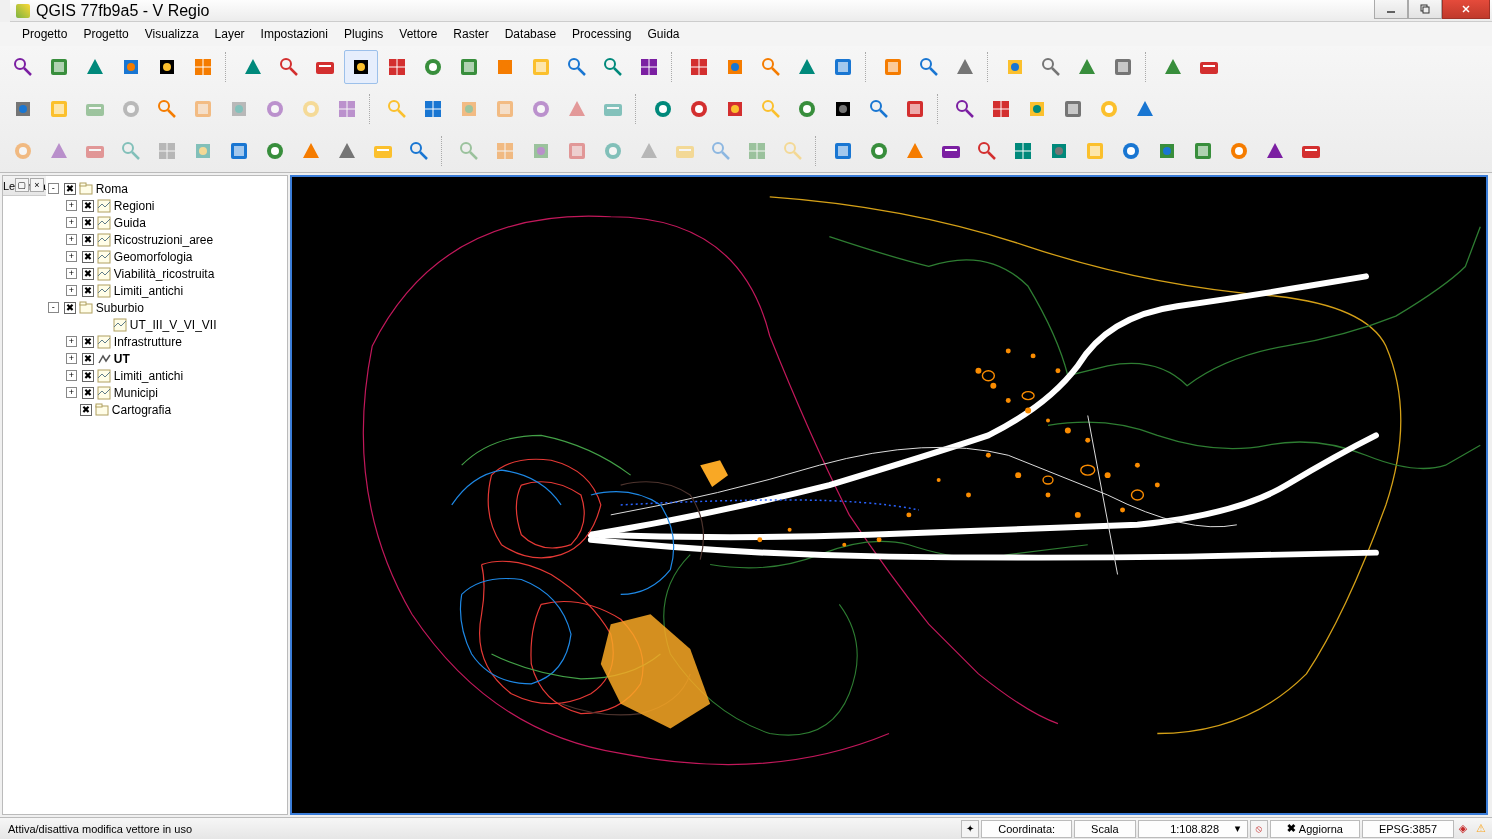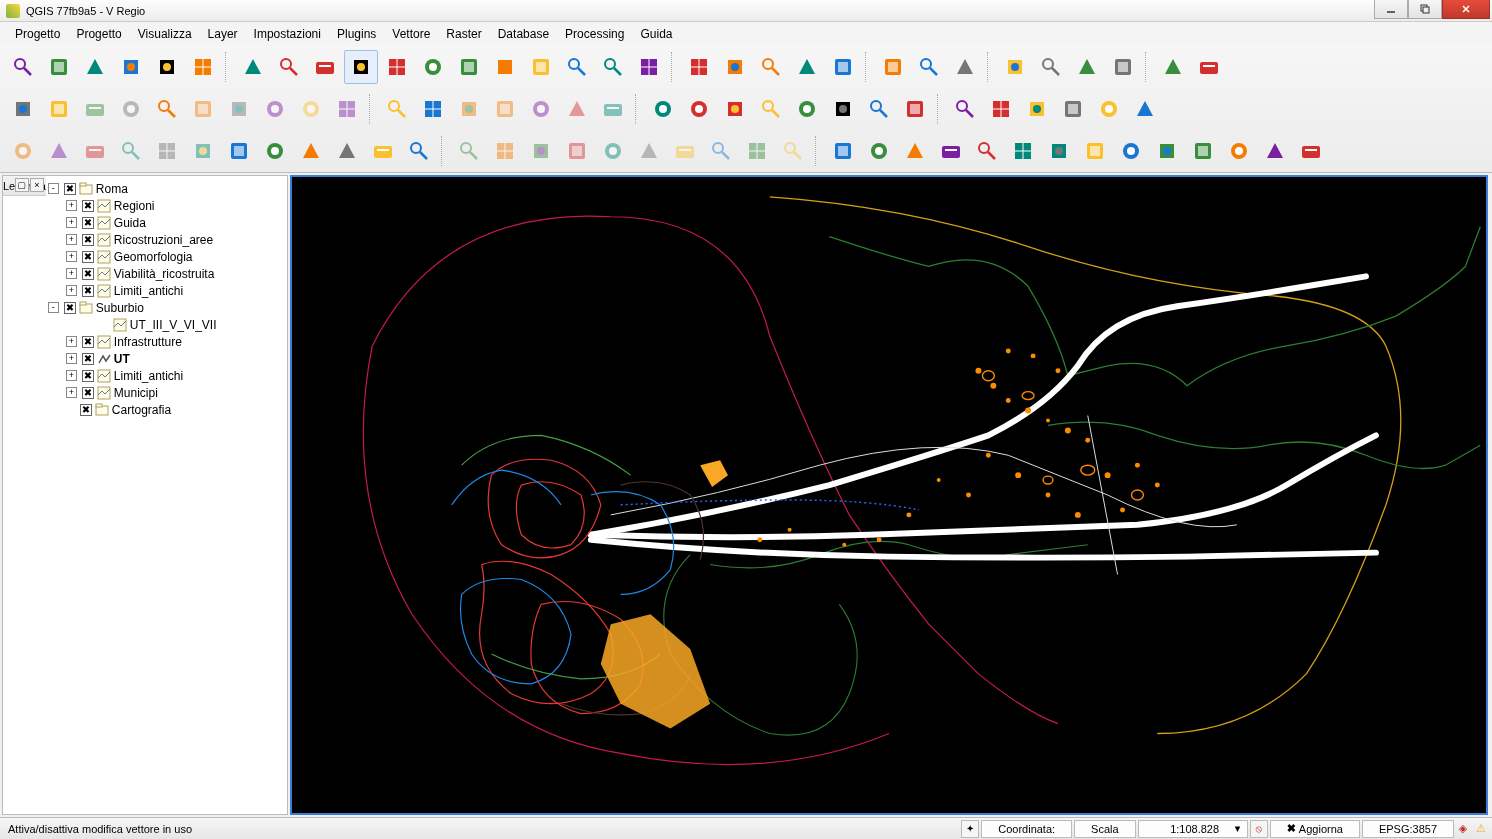--- a/index.html
+++ b/index.html
@@ -1,27 +1,27 @@
 <!DOCTYPE html>
 <html><head>
 <meta charset="utf-8">
 <style>
 * { box-sizing: border-box; margin: 0; padding: 0; font-family: "Segoe UI", Tahoma, sans-serif; }
 body { width: 1492px; height: 839px; background: #f0f0f0; overflow: hidden; display: flex; flex-direction: column; }
 
 
-.title-bar { height: 22px; background: linear-gradient(#fdfdfd,#ececec); border-bottom: 1px solid #ccc; display: flex; align-items: center; padding-left: 6px; font-size: 11px; position: relative; }
+.title-bar { height: 22px; background: linear-gradient(#fdfdfd,#ececec); border-bottom: 1px solid #ccc; display: flex; align-items: center; padding-left: 6px; font-size: 16px; position: relative; margin-left: 10px; }
 .title-bar .app-icon { width: 14px; height: 14px; margin-right: 6px; background: linear-gradient(45deg,#7cb342,#fdd835); border-radius: 2px; }
 .win-btns { position: absolute; right: 2px; top: -1px; display: flex; }
 .win-btn { width: 34px; height: 20px; margin-left: 0; background: linear-gradient(#f7f7f7,#e3e3e3); border: 1px solid #aaa; border-top: none; font-size: 11px; display: flex; align-items: center; justify-content: center; }
 .win-btn.close { background: linear-gradient(#e74c3c,#c0392b); color:#fff; width: 48px; border-color:#a13127; }
 .win-btn svg { width:10px; height:10px; }
 
 
-.menu-bar { height: 24px; background: #f4f4f4; display: flex; align-items: center; padding: 0 7px; font-size: 12px; }
+.menu-bar { height: 24px; background: #f4f4f4; display: flex; align-items: center; padding: 0 14px; font-size: 12px; }
 .menu-bar .menu-item { padding: 3px 8px; cursor: default; }
 
 
 .toolbars { background: linear-gradient(#f6f6f6,#ececec); border-bottom: 1px solid #bbb; }
 .tool-row { display: flex; align-items: center; height: 42px; padding: 0 6px; gap: 2px; }
 .tool-btn { width: 34px; height: 34px; border: 1px solid transparent; display: flex; align-items:center; justify-content:center; border-radius:2px; }
 .tool-btn.active { background:#e6eefc; border-color:#9cc0ea; }
 .tool-sep { width:6px; height:30px; border-left:1px dotted #aaa; margin: 0 3px; }
 .tool-btn svg { width:22px; height:22px; }
 .disabled { opacity:0.45; }

